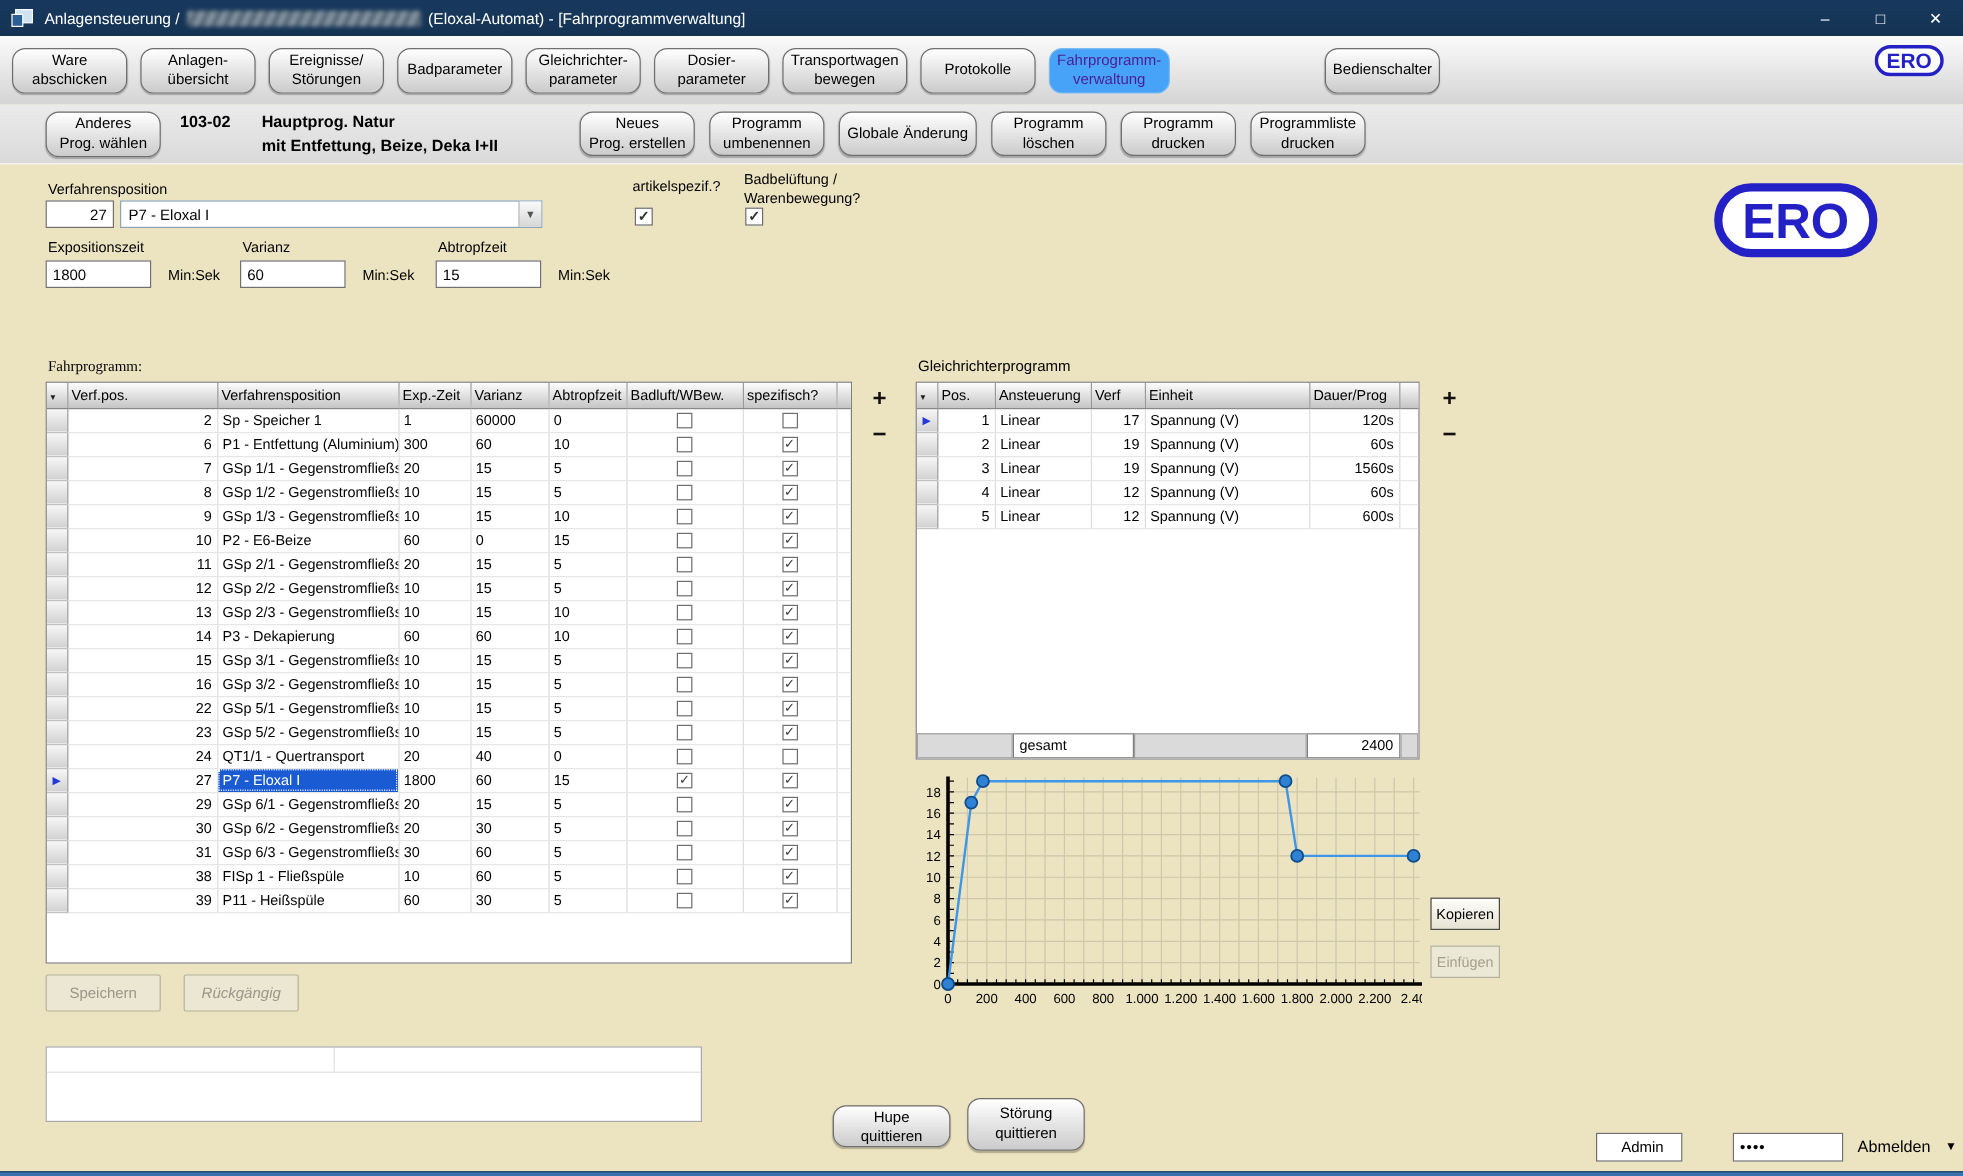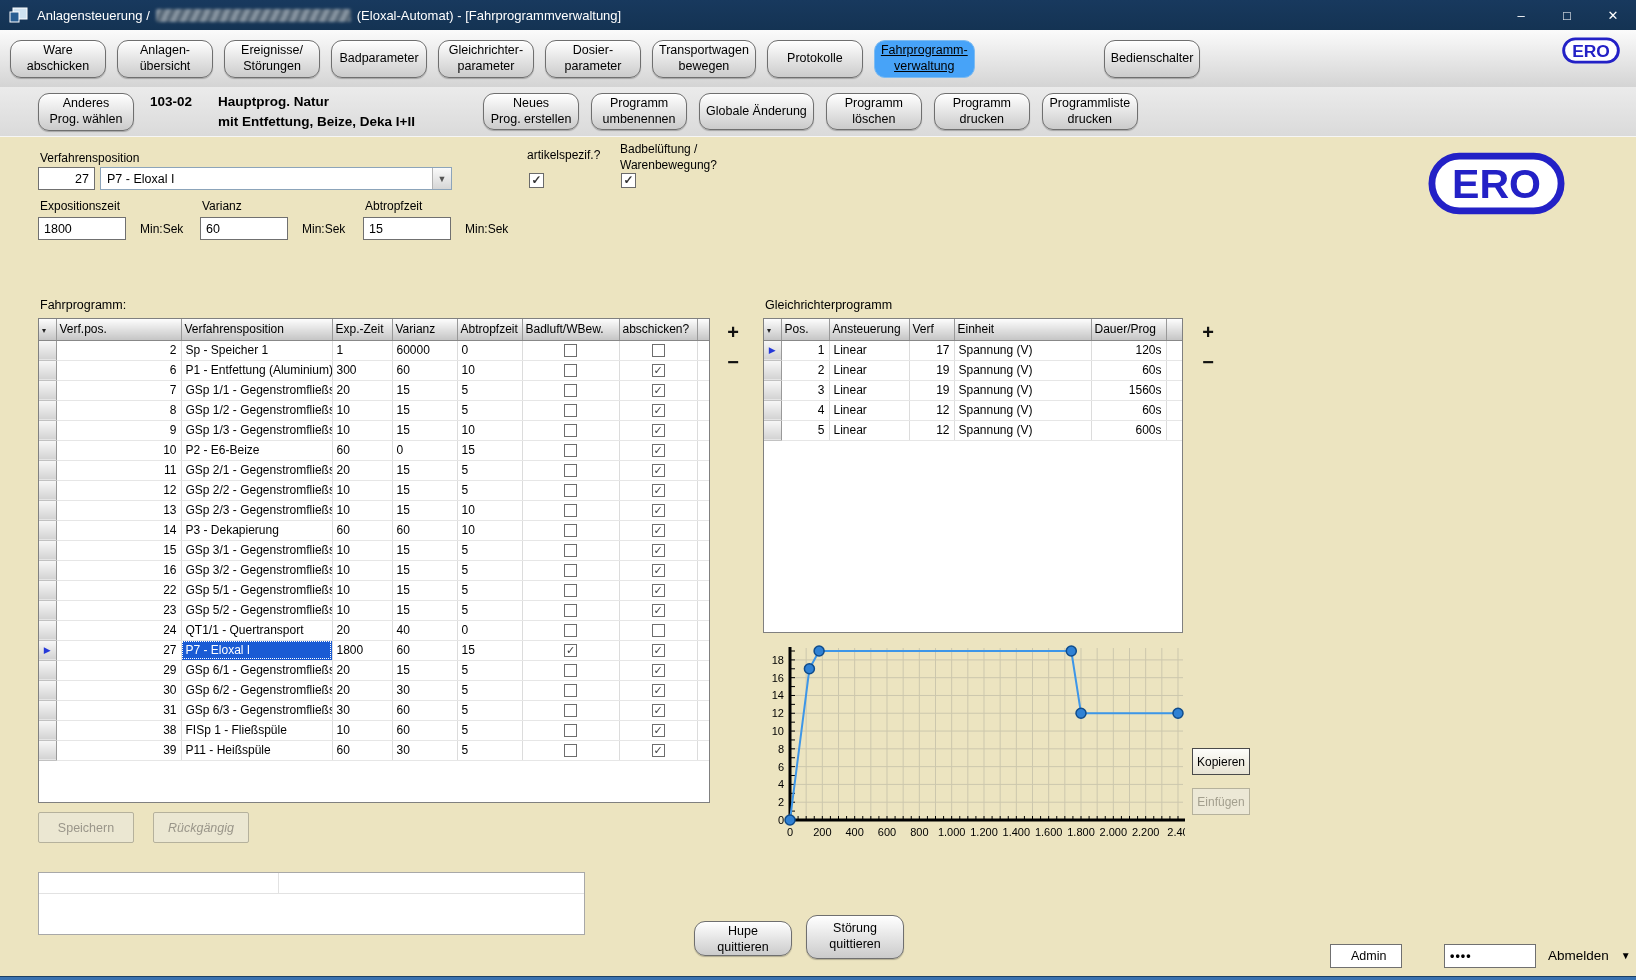--- a/index.html
+++ b/index.html
@@ -44,21 +44,21 @@
   .navbtn {
     min-width:96px; height:38px; border-radius:11px;
     border:1px solid #6f6f6f;
     background: linear-gradient(#ffffff,#cbcbcb);
     box-shadow: inset 0 1px 0 rgba(255,255,255,.9), 0 1px 1px rgba(0,0,0,.25);
     font-family:"Liberation Sans",sans-serif;
     font-size:12.5px; line-height:1.25;
     white-space:pre-line; text-align:center; color:#000; padding:2px 6px; cursor:default;
   }
   .navbtn.active {
-    background:var(--accent,#47a3f8); color:#000000; border-color:#7cbbf2; box-shadow:none;text-decoration:underline;
+    background:var(--accent,#47a3f8); color:#4c1d95; border-color:#7cbbf2; box-shadow:none;
   }
   .prog-num { font-weight:bold; font-size:13.5px; margin-left:16px; align-self:flex-start; padding-top:7px; }
   .prog-name { font-weight:bold; font-size:13.5px; line-height:1.5; margin-left:26px; width:235px; align-self:flex-start; padding-top:5px; }
   #prog-actions { display:flex; gap:12px; margin-left:30px; align-items:flex-end; }
   #prog-actions .navbtn { height:37px; }
 
   
   .logo-small { position:absolute; right:16px; top:7px; }
 
   
@@ -234,21 +234,21 @@
 <input class="tinput" style="left: 363px; top: 217px; width: 88px;" value="15">
 <div class="lbl" style="left:465px;top:222px;">Min:Sek</div>
 
 <div class="abs" style="left:1428px;top:152px;">
   <svg width="137" height="63" viewBox="0 0 140 64">
     <rect x="4" y="4" width="132" height="56" rx="28" fill="#fff" stroke="#2321c6" stroke-width="7"></rect>
     <text x="70" y="47" text-anchor="middle" font-size="42" font-weight="bold" fill="#2321c6">ERO</text>
   </svg>
 </div>
 
-<div class="section-label" style="left:40px;top:298px;">Fahrprogramm:</div>
+<div class="section-label" style="left:40px;top:298px;font-family:Liberation Serif, serif;">Fahrprogramm:</div>
 <div id="fahr-table" class="grid-table" style="left:38px;top:318px;width:672px;height:485px;">
     <table>
       <colgroup>
         <col style="width:17px">
         <col style="width:125px">
         <col style="width:151px">
         <col style="width:60px">
         <col style="width:65px">
         <col style="width:65px">
         <col style="width:97px">
@@ -257,21 +257,21 @@
       </colgroup>
       <thead>
         <tr>
           <th><span class="tri">▾</span></th>
           <th>Verf.pos.</th>
           <th>Verfahrensposition</th>
           <th>Exp.-Zeit</th>
           <th>Varianz</th>
           <th>Abtropfzeit</th>
           <th>Badluft/WBew.</th>
-          <th>abschicken?</th>
+          <th>spezifisch?</th>
           <th></th>
         </tr>
       </thead>
       <tbody>
         <tr>
           <td class="selcell"></td>
           <td class="r">2</td>
           <td class="">Sp - Speicher 1</td>
           <td>1</td>
           <td>60000</td>
@@ -572,20 +572,27 @@
           <td class="selcell"></td>
           <td class="r">5</td>
           <td>Linear</td>
           <td class="r">12</td>
           <td>Spannung (V)</td>
           <td class="r">600s</td>
           <td></td>
         </tr>
       </tbody>
     </table>
+  <div class="tfoot">
+    <div class="tf" style="width:80px;"></div>
+    <div class="tf white" style="width:102px;">gesamt</div>
+    <div class="tf" style="width:145px;"></div>
+    <div class="tf white right" style="width:78px;">2400</div>
+    <div class="tf" style="width:15px;"></div>
+  </div>
 </div>
 <button class="pm" style="left:1197px;top:320px;">+</button>
 <button class="pm" style="left:1197px;top:350px;">−</button>
 
 <svg id="chart" class="abs" style="left:753px;top:645px;" width="432" height="200">
     <line x1="53.16666666666667" y1="3" x2="53.16666666666667" y2="175" stroke="#ccc7ad" stroke-width="1"></line>
     <line x1="69.33333333333334" y1="3" x2="69.33333333333334" y2="175" stroke="#ccc7ad" stroke-width="1"></line>
     <line x1="85.5" y1="3" x2="85.5" y2="175" stroke="#ccc7ad" stroke-width="1"></line>
     <line x1="101.66666666666667" y1="3" x2="101.66666666666667" y2="175" stroke="#ccc7ad" stroke-width="1"></line>
     <line x1="117.83333333333333" y1="3" x2="117.83333333333333" y2="175" stroke="#ccc7ad" stroke-width="1"></line>

